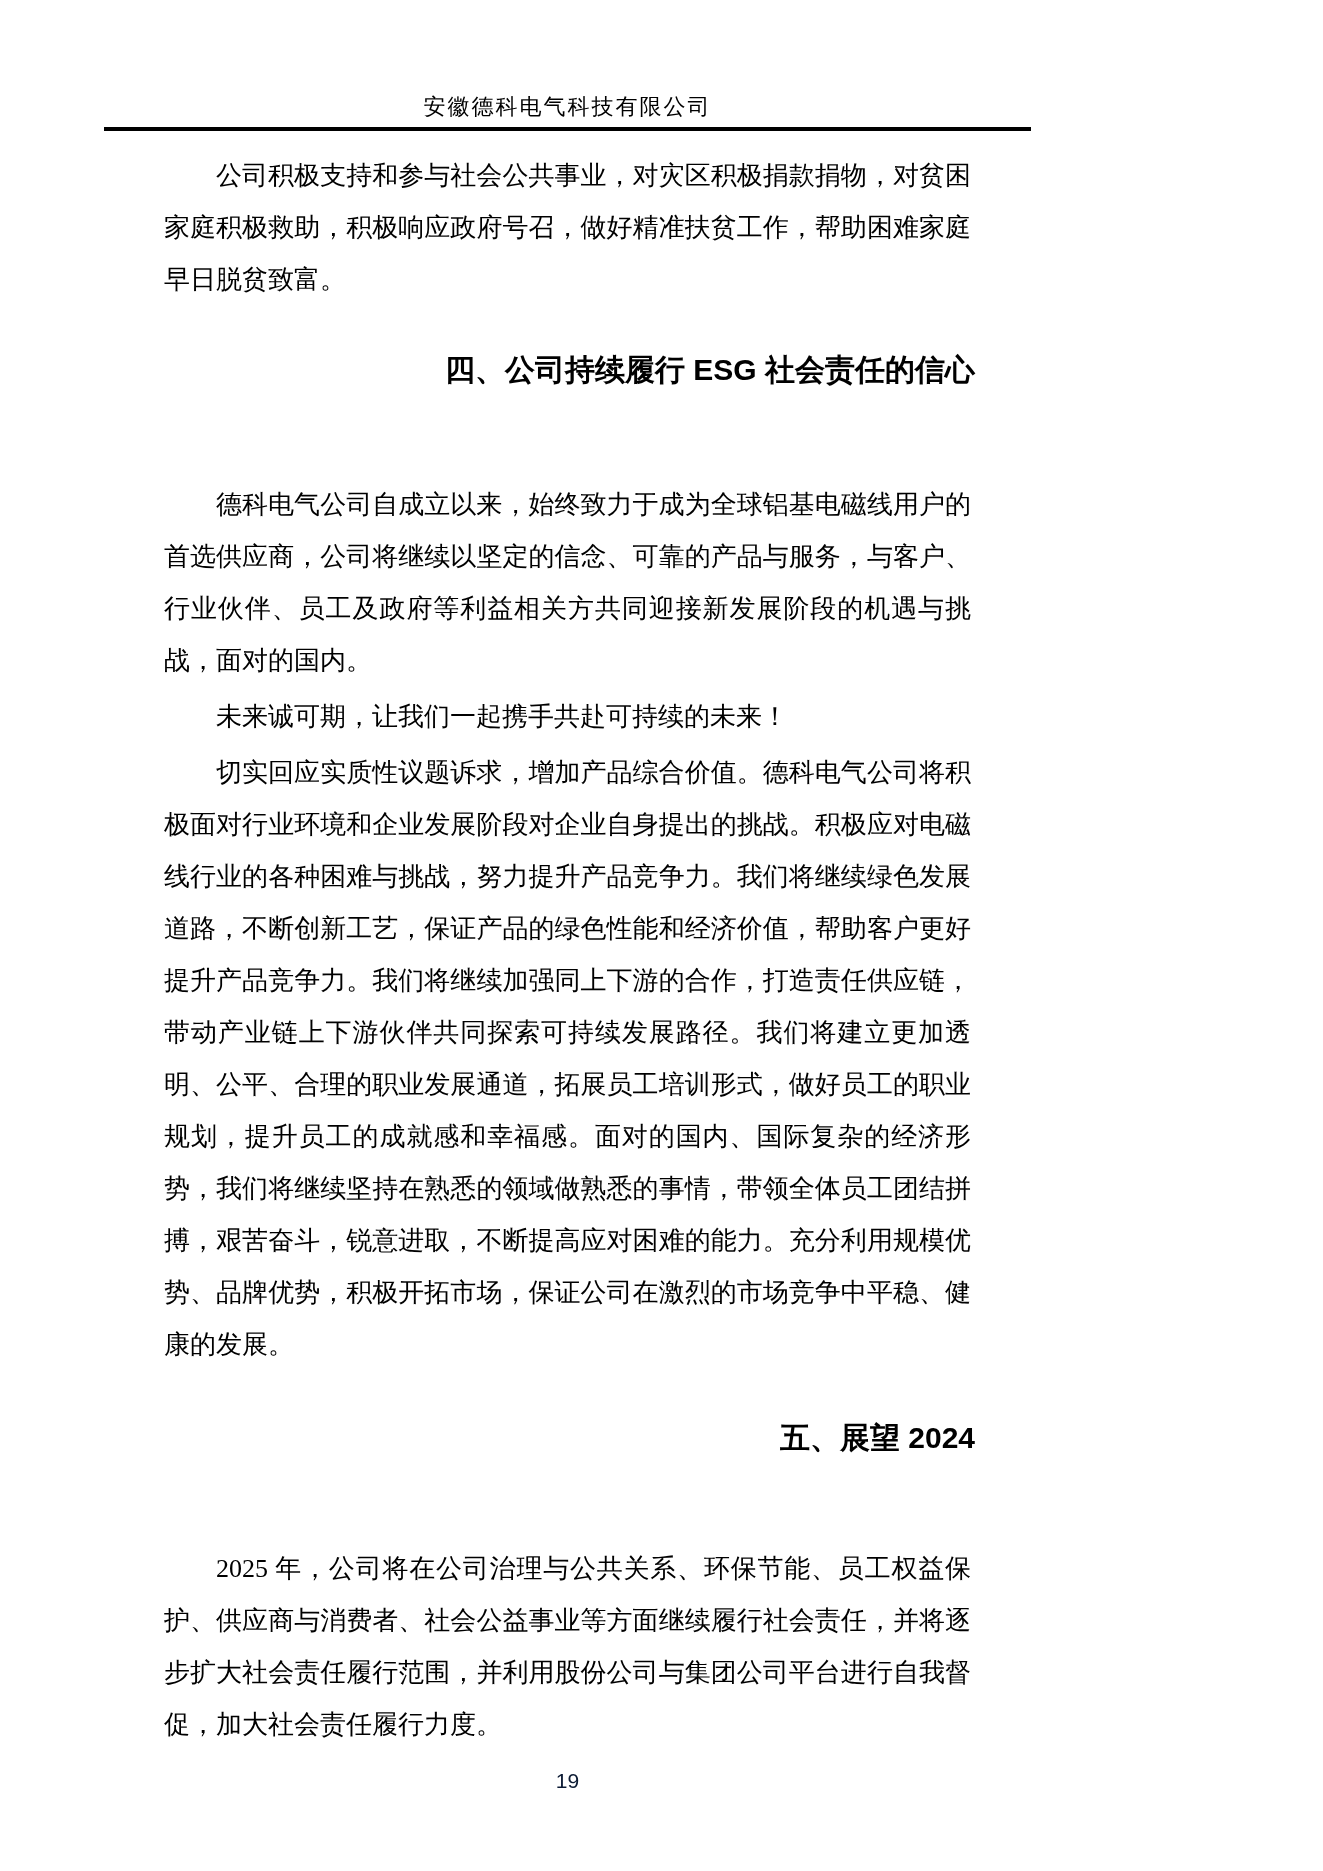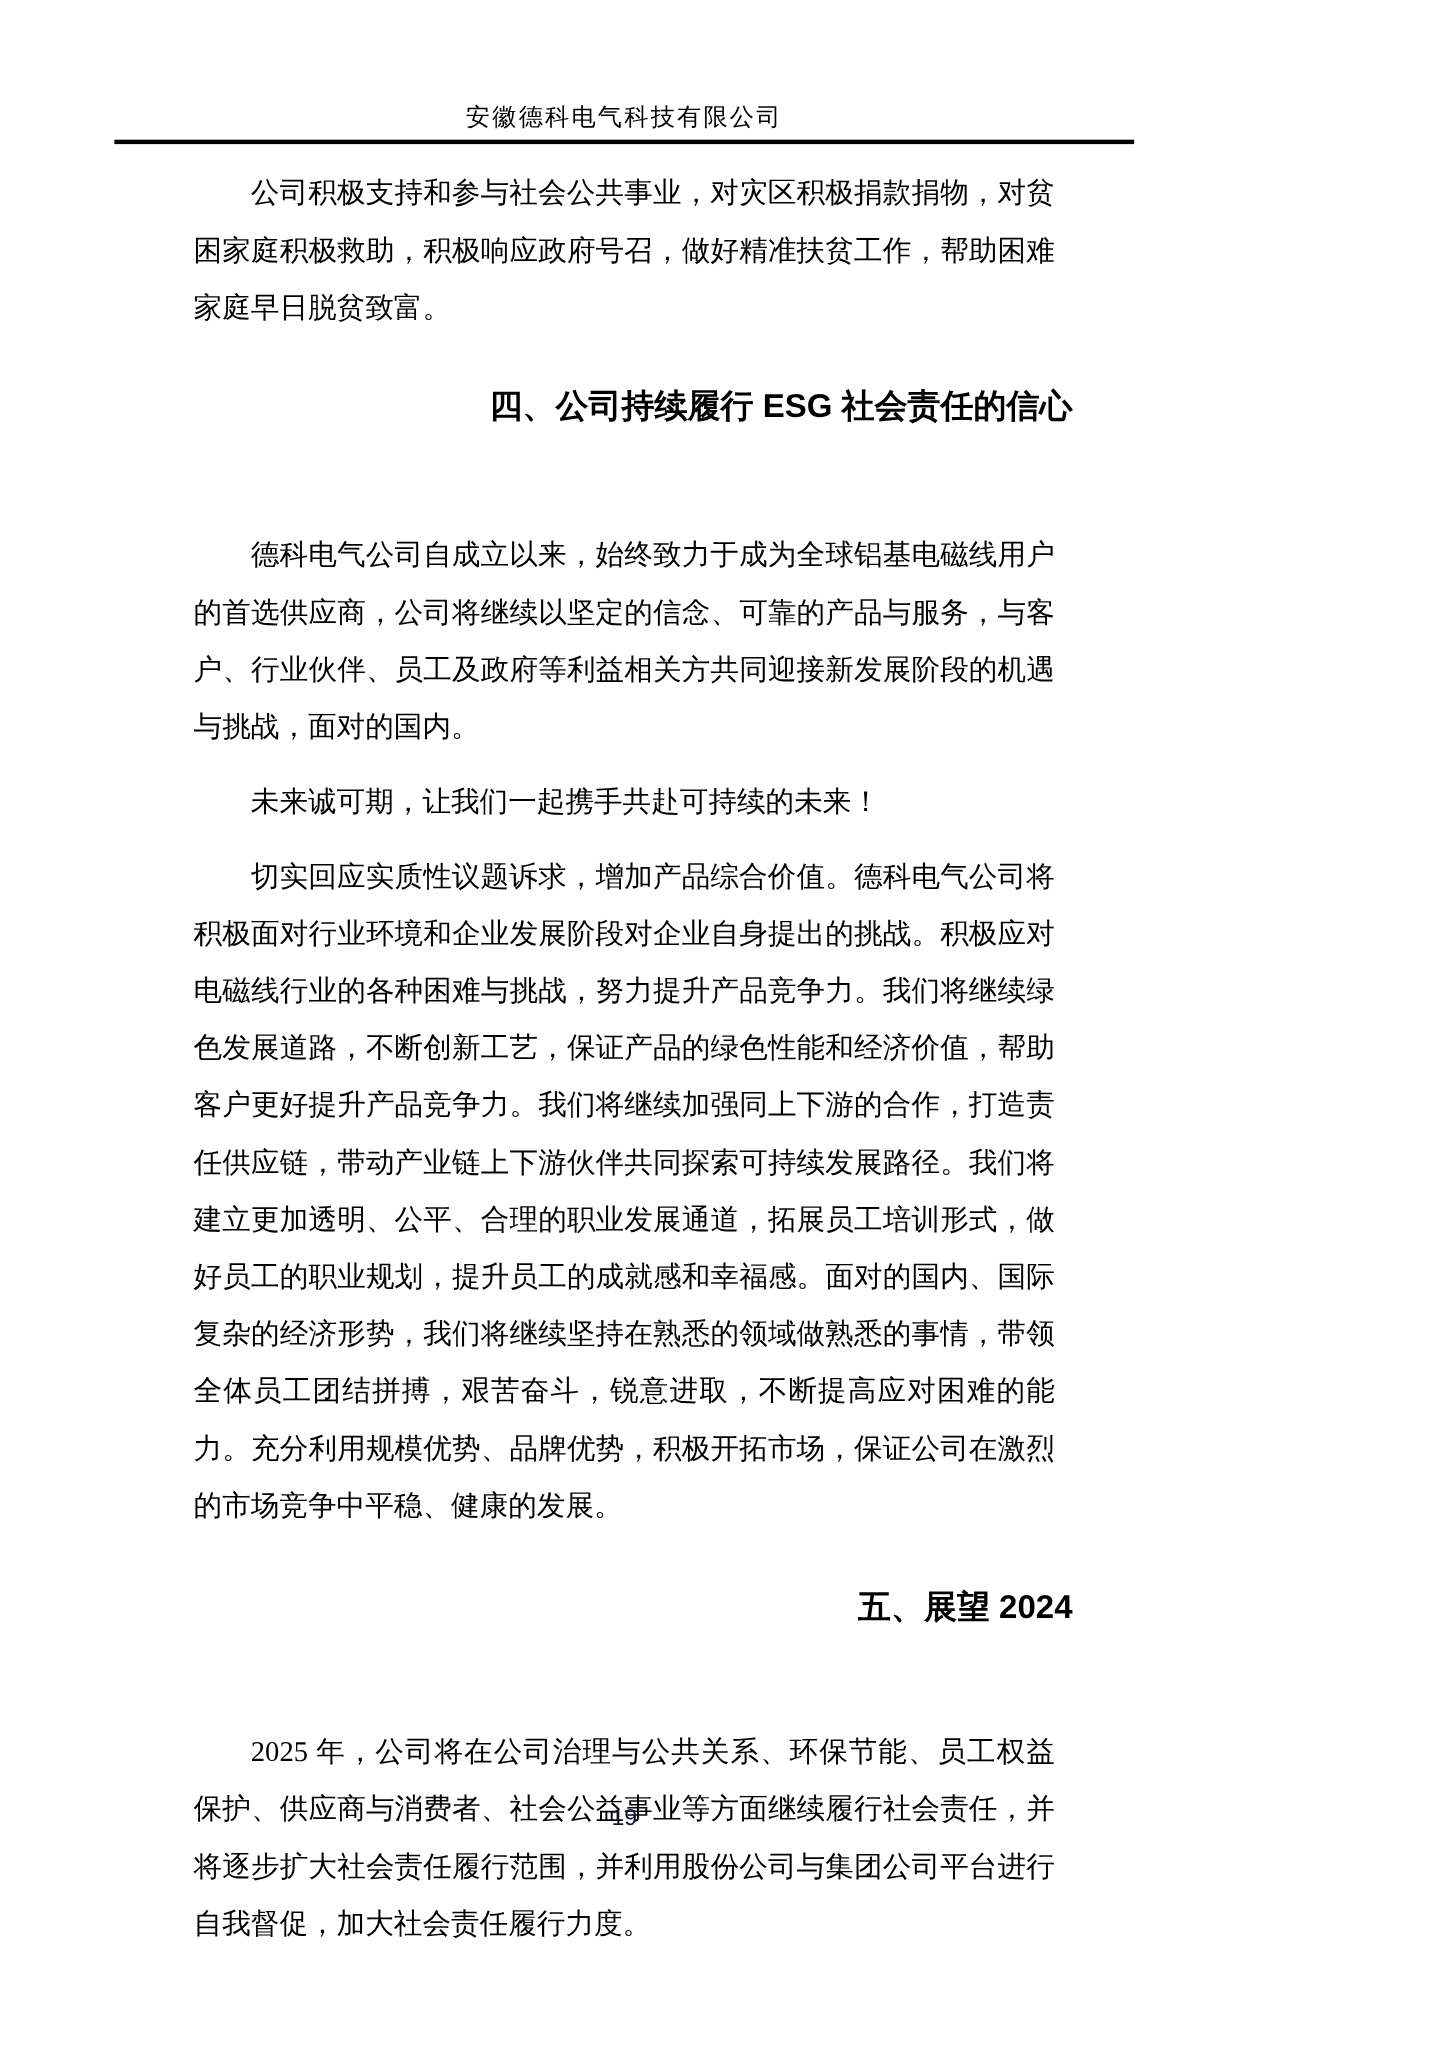--- a/index.html
+++ b/index.html
@@ -33,21 +33,21 @@
     margin: 5px auto 0 auto;
   }
   .doc-body {
     padding: 0 160px;
     font-family: "Liberation Serif", "DejaVu Serif", serif;
     font-size: 26px;
     line-height: 52px;
     color: #000000;
   }
   .para {
-    margin: 16px;
+    margin: 4px;
     text-indent: 2em;
     text-align: justify;
     text-justify: inter-ideograph;
   }
   .para.p-intro {
     margin-top: 19px;
   }
   .section-heading {
     font-family: "Liberation Sans", "DejaVu Sans", sans-serif;
     font-weight: 700;
@@ -64,21 +64,21 @@
     margin-top: 87px;
   }
   .heading-5 {
     margin-top: 45px;
   }
   .para.p-s5-first {
     margin-top: 83px;
   }
   .page-footer {
     position: absolute;
-    top: 1641px;
+    top: 1769px;
     left: 0;
     width: 100%;
     text-align: center;
   }
   .page-number {
     font-family: "Liberation Sans", "DejaVu Sans", sans-serif;
     font-size: 21px;
     color: #0b1a33;
   }
 </style>

